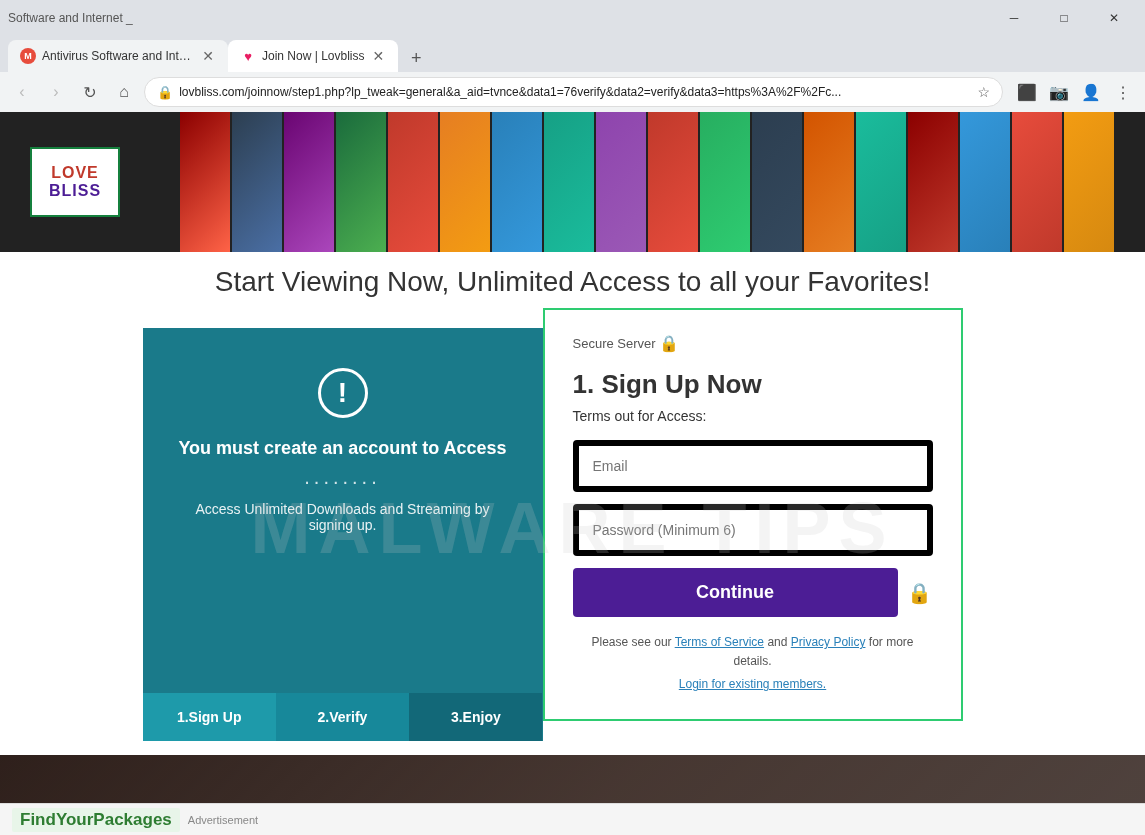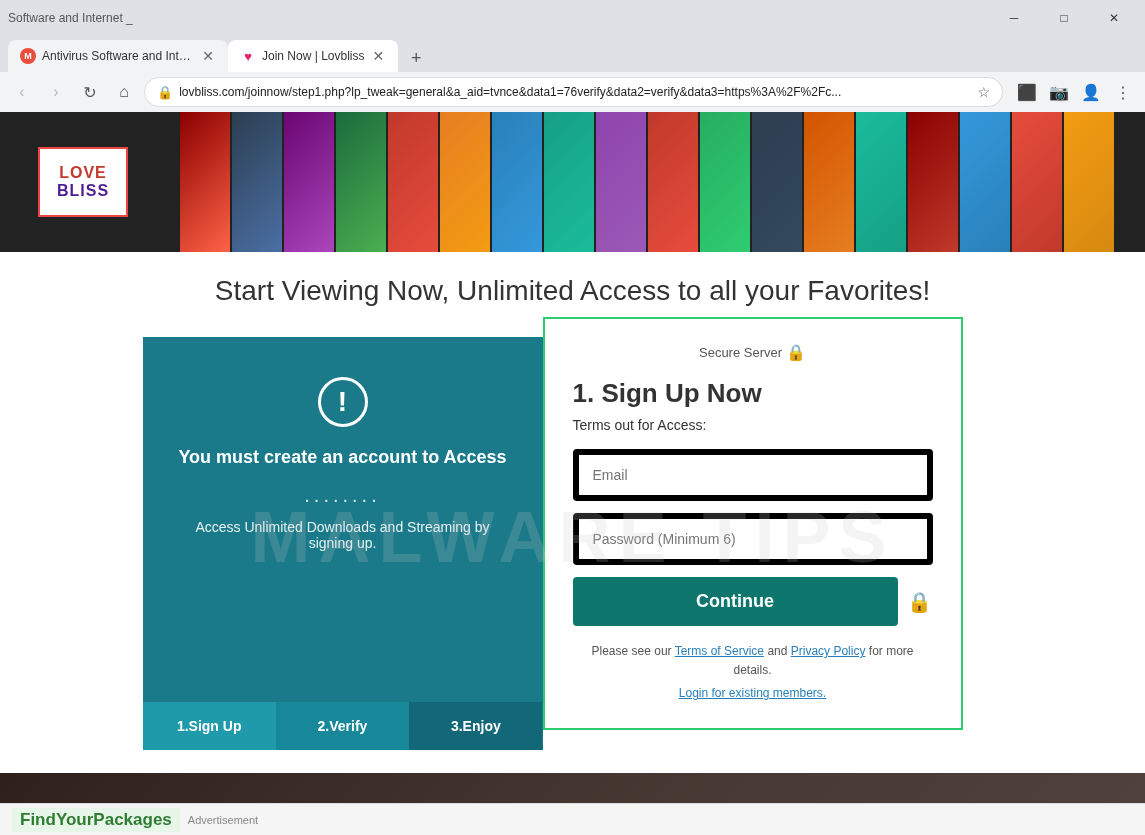--- a/index.html
+++ b/index.html
@@ -22,21 +22,21 @@
     .url-text { flex: 1; font-size: 12px; color: #222; overflow: hidden; white-space: nowrap; text-overflow: ellipsis; }
     .url-star { color: #555; font-size: 14px; cursor: pointer; }
     .toolbar-icons { display: flex; align-items: center; gap: 4px; margin-left: 4px; }
     .toolbar-icon { width: 28px; height: 28px; display: flex; align-items: center; justify-content: center; border-radius: 50%; cursor: pointer; color: #555; font-size: 16px; }
 
     
     .page-content { width: 100%; height: calc(835px - 112px); overflow-y: auto; background: #fff; }
 
     
     .site-header { position: relative; height: 140px; background: #222; overflow: hidden; display: flex; align-items: center; }
-    .logo-box { position: absolute; left: 30px; top: 50%; transform: translateY(-50%); z-index: 10; background: #fff; border: 2px solid #ef4444; width: 90px; height: 70px; display: flex; align-items: center; justify-content: center; flex-direction: column; margin-left: 8px; }
+    .logo-box { position: absolute; left: 30px; top: 50%; transform: translateY(-50%); z-index: 10; background: #fff; border: 2px solid #15803d; width: 90px; height: 70px; display: flex; align-items: center; justify-content: center; flex-direction: column; }
     .logo-love { color: #c0392b; font-size: 16px; font-weight: bold; letter-spacing: 1px; }
     .logo-bliss { color: #4c1d95; font-size: 16px; font-weight: bold; letter-spacing: 1px; }
     .book-covers { display: flex; gap: 2px; overflow: hidden; height: 140px; padding-left: 180px; }
     .book-cover { width: 50px; height: 140px; flex-shrink: 0; }
     .bc1 { background: linear-gradient(135deg, #8B0000, #FF6347); }
     .bc2 { background: linear-gradient(135deg, #2c3e50, #4a6fa5); }
     .bc3 { background: linear-gradient(135deg, #6a0572, #ab47bc); }
     .bc4 { background: linear-gradient(135deg, #1a6b3c, #4caf50); }
     .bc5 { background: linear-gradient(135deg, #c0392b, #e74c3c); }
     .bc6 { background: linear-gradient(135deg, #e67e22, #f39c12); }
@@ -47,49 +47,49 @@
     .bc11 { background: linear-gradient(135deg, #27ae60, #2ecc71); }
     .bc12 { background: linear-gradient(135deg, #2c3e50, #34495e); }
     .bc13 { background: linear-gradient(135deg, #d35400, #e67e22); }
     .bc14 { background: linear-gradient(135deg, #1abc9c, #16a085); }
     .bc15 { background: linear-gradient(135deg, #8B0000, #c0392b); }
     .bc16 { background: linear-gradient(135deg, #3498db, #2980b9); }
     .bc17 { background: linear-gradient(135deg, #e74c3c, #c0392b); }
     .bc18 { background: linear-gradient(135deg, #f39c12, #d68910); }
 
     
-    .main-area { padding: 23px 20px; display: flex; flex-direction: column; align-items: center; position: relative; }
+    .main-area { padding: 14px 20px; display: flex; flex-direction: column; align-items: center; position: relative; }
     .main-heading { font-size: 28px; color: #333; text-align: center; margin-bottom: 30px; font-weight: normal; }
 
     
     .signup-layout { display: flex; width: 100%; max-width: 860px; gap: 0; position: relative; }
 
     
     .info-panel { background: #1a7a8a; color: white; width: 400px; min-height: 300px; display: flex; flex-direction: column; }
     .info-top { background: #1a7a8a; padding: 40px 30px 30px; display: flex; flex-direction: column; align-items: center; text-align: center; flex: 1; }
     .exclamation-circle { width: 50px; height: 50px; border-radius: 50%; border: 3px solid white; display: flex; align-items: center; justify-content: center; font-size: 28px; font-weight: bold; color: white; margin-bottom: 20px; }
-    .info-title { font-size: 18px; font-weight: bold; margin-bottom: 16px; }
+    .info-title { font-size: 18px; font-weight: bold; margin-bottom: 7px; }
     .info-dots { font-size: 20px; letter-spacing: 4px; margin-bottom: 12px; color: rgba(255,255,255,0.8); }
     .info-subtitle { font-size: 14px; color: rgba(255,255,255,0.9); }
     .steps-bar { display: flex; width: 100%; }
     .step { flex: 1; padding: 16px 8px; text-align: center; font-size: 14px; font-weight: bold; color: white; cursor: pointer; }
     .step.active { background: #1a8a9a; }
     .step:nth-child(1) { background: #1e9aaa; }
     .step:nth-child(2) { background: #17889a; }
     .step:nth-child(3) { background: #126878; }
 
     
     .form-panel { border: 2px solid #2ecc71; background: #fff; padding: 24px 28px; width: 420px; position: relative; top: -20px; }
-    .secure-server { text-align: right; font-size: 13px; color: #555; margin-bottom: 16px; display: flex; align-items: center; justify-content: center; gap: 4px; }
+    .secure-server { text-align: right; font-size: 13px; color: #555; margin-bottom: 16px; display: flex; align-items: center; justify-content: flex-start; gap: 4px; }
     .lock-icon { font-size: 16px; }
     .signup-title { font-size: 26px; font-weight: bold; color: #333; margin-bottom: 8px; }
     .fill-label { font-size: 14px; color: #333; margin-bottom: 16px; }
     .form-input { width: 100%; padding: 12px 14px; border: 6px solid #000000; border-radius: 4px; font-size: 14px; color: #777; margin-bottom: 12px; outline: none; }
     .continue-row { display: flex; align-items: center; gap: 10px; margin-bottom: 16px; }
-    .continue-btn { background: #0f766e; color: white; border: none; padding: 14px 30px; font-size: 18px; font-weight: bold; border-radius: 4px; cursor: pointer; flex: 1; text-align: center; }
+    .continue-btn { background: #4c1d95; color: white; border: none; padding: 14px 30px; font-size: 18px; font-weight: bold; border-radius: 4px; cursor: pointer; flex: 1; text-align: center; }
     .btn-lock { font-size: 20px; color: #555; }
     .form-footer { font-size: 12px; color: #555; text-align: center; line-height: 1.6; }
     .form-footer a { color: #2980b9; text-decoration: underline; }
     .login-link { margin-top: 4px; }
 
     
     .watermark { position: absolute; font-size: 72px; font-weight: bold; color: rgba(200,200,200,0.2); letter-spacing: 8px; top: 50%; left: 50%; transform: translate(-50%, -20%); pointer-events: none; white-space: nowrap; }
 
     
     .bottom-section { width: 100%; min-height: 160px; background-image: linear-gradient(rgba(0,0,0,0.5), rgba(0,0,0,0.5)), linear-gradient(135deg, #5d4037 0%, #8d6e63 50%, #a1887f 100%); display: flex; align-items: center; justify-content: center; }

